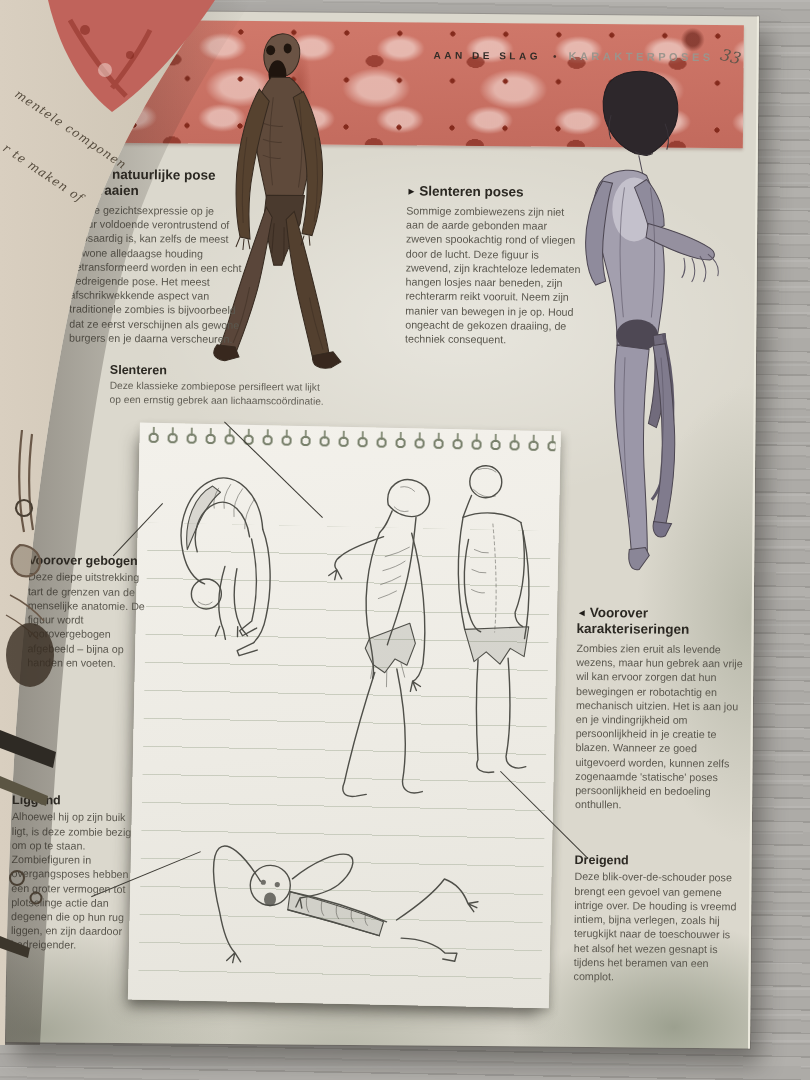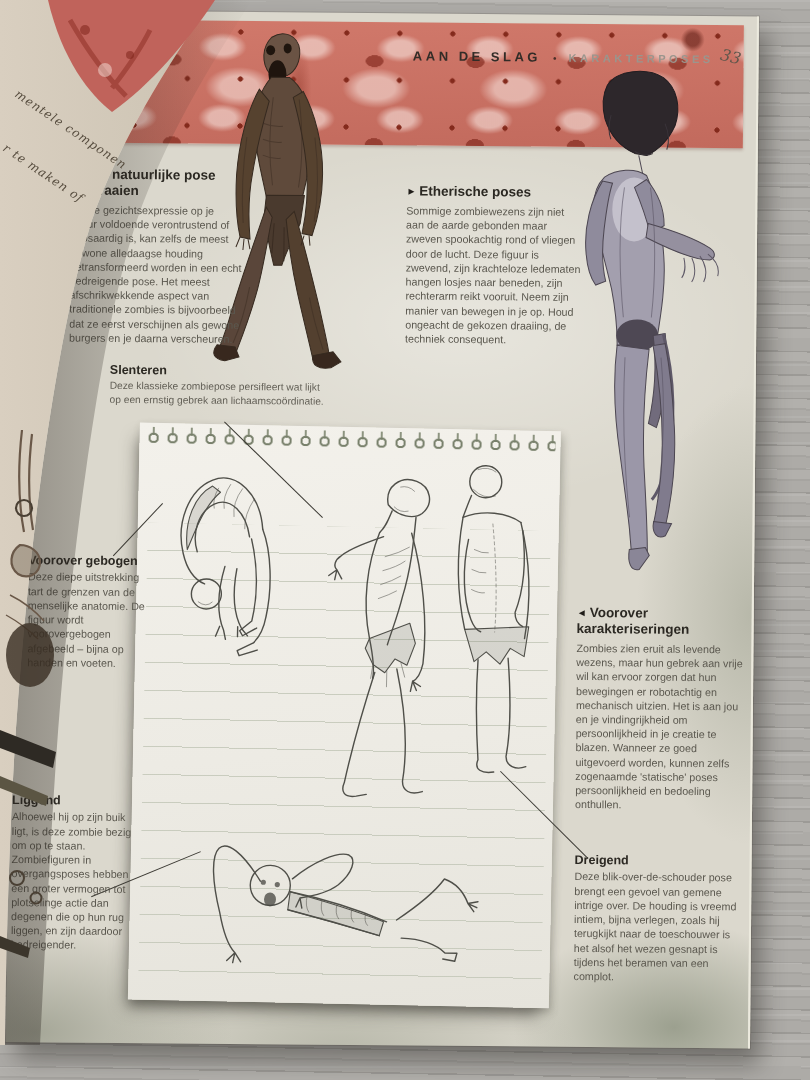--- a/index.html
+++ b/index.html
@@ -27,21 +27,21 @@
       radial-gradient(circle 16px at 93% 12%, rgba(84,20,12,0.55) 40%, transparent 75%),
       radial-gradient(ellipse 16px 52px at 39% 55%, rgba(148,58,44,0.5), transparent 80%),
       radial-gradient(circle 2.6px at 14px 11px, #842a1c 97%, transparent),
       radial-gradient(ellipse 9px 6px at 57px 39px, rgba(122,32,20,0.6) 96%, transparent),
       radial-gradient(ellipse 24px 14px at 30px 26px, rgba(247,228,222,0.6) 55%, transparent),
       radial-gradient(ellipse 34px 20px at 88px 66px, rgba(250,234,228,0.55) 55%, transparent),
       linear-gradient(178deg,#d1796b,#c26a5d);
     background-size:auto,auto,53px 47px,101px 83px,89px 71px,137px 107px,auto;
     box-shadow:0 2px 3px rgba(90,40,30,0.25);}
   .banner-header{position:absolute;top:26px;right:30px;display:flex;gap:12px;align-items:baseline;}
-  .hdr-section{font-size:13px;font-weight:bold;letter-spacing:3.5px;color:#322c27;}
+  .hdr-section{font-size:10px;font-weight:bold;letter-spacing:3.5px;color:#322c27;}
   .hdr-sep{font-size:10px;color:#4a2f28;}
   .hdr-chapter{font-size:11px;font-weight:bold;letter-spacing:3.5px;color:#9b958d;}
   .page-num{position:absolute;top:22px;right:3px;font-family:"DejaVu Serif",serif;
     font-style:italic;font-size:16px;color:#5f564b;transform:rotate(14deg);}
   
   .sec{position:absolute;}
   .sec h3{font-size:13.5px;font-weight:bold;color:#2b2822;margin:0 0 4px;line-height:1.18;}
   .sec h4{font-size:12.5px;font-weight:bold;color:#2b2822;margin:0 0 2px;line-height:1.15;}
   .sec p{font-size:10.7px;color:#5b584f;margin:0;line-height:1.33;}
   .sec .marker{font-size:10px;position:relative;top:-1px;margin-right:3px;color:#201d19;}
@@ -217,21 +217,21 @@
       <line x1="84" y1="886" x2="193" y2="840"></line>
       <line x1="580" y1="843" x2="492" y2="757"></line>
     </svg>
 
     <div class="sec b-natural">
       <h3><span class="marker">►</span><span>Een natuurlijke pose verdraaien</span></h3>
       <p>Als de gezichtsexpressie op je figuur voldoende verontrustend of boosaardig is, kan zelfs de meest gewone alledaagse houding getransformeerd worden in een echt bedreigende pose. Het meest afschrikwekkende aspect van traditionele zombies is bijvoorbeeld dat ze eerst verschijnen als gewone burgers en je daarna verscheuren.</p>
     </div>
 
     <div class="sec b-etheric">
-      <h3><span class="marker">►</span><span>Etherische poses</span></h3>
+      <h3><span class="marker">►</span><span>Slenteren poses</span></h3>
       <p>Sommige zombiewezens zijn niet aan de aarde gebonden maar zweven spookachtig rond of vliegen door de lucht. Deze figuur is zwevend, zijn krachteloze ledematen hangen losjes naar beneden, zijn rechterarm reikt vooruit. Neem zijn manier van bewegen in je op. Houd ongeacht de gekozen draaiing, de techniek consequent.</p>
     </div>
 
     <div class="sec b-slenteren">
       <h4>Slenteren</h4>
       <p>Deze klassieke zombiepose persifleert wat lijkt op een ernstig gebrek aan lichaamscoördinatie.</p>
     </div>
 
     <div class="sec b-voorover">
       <h4>Voorover gebogen</h4>

